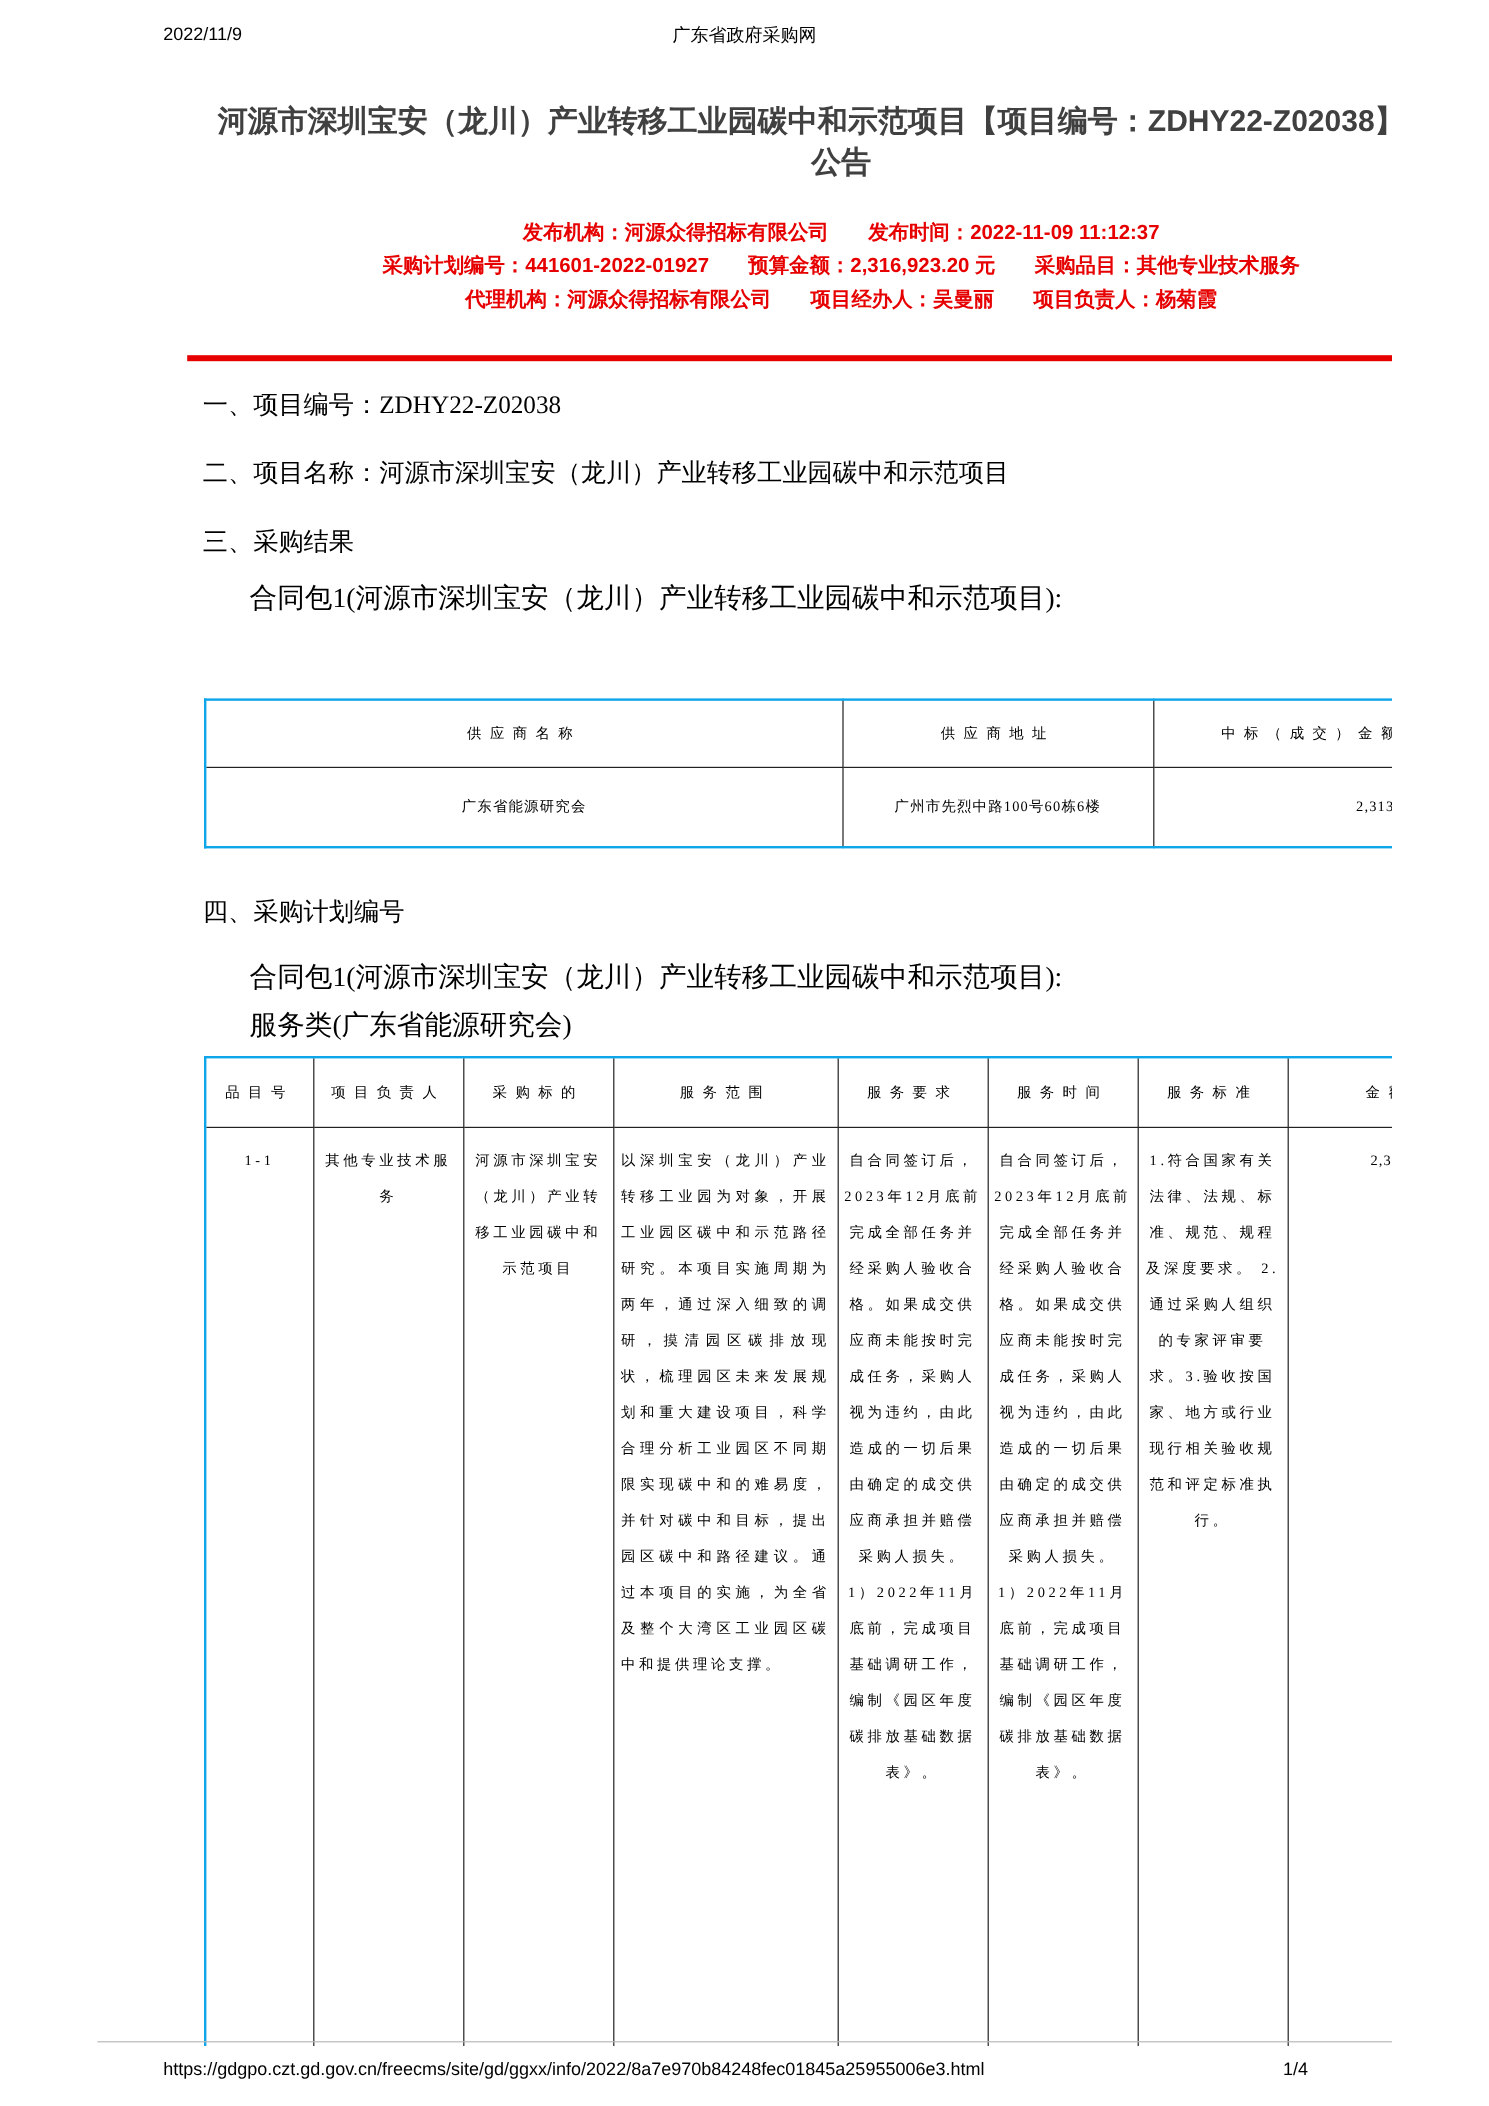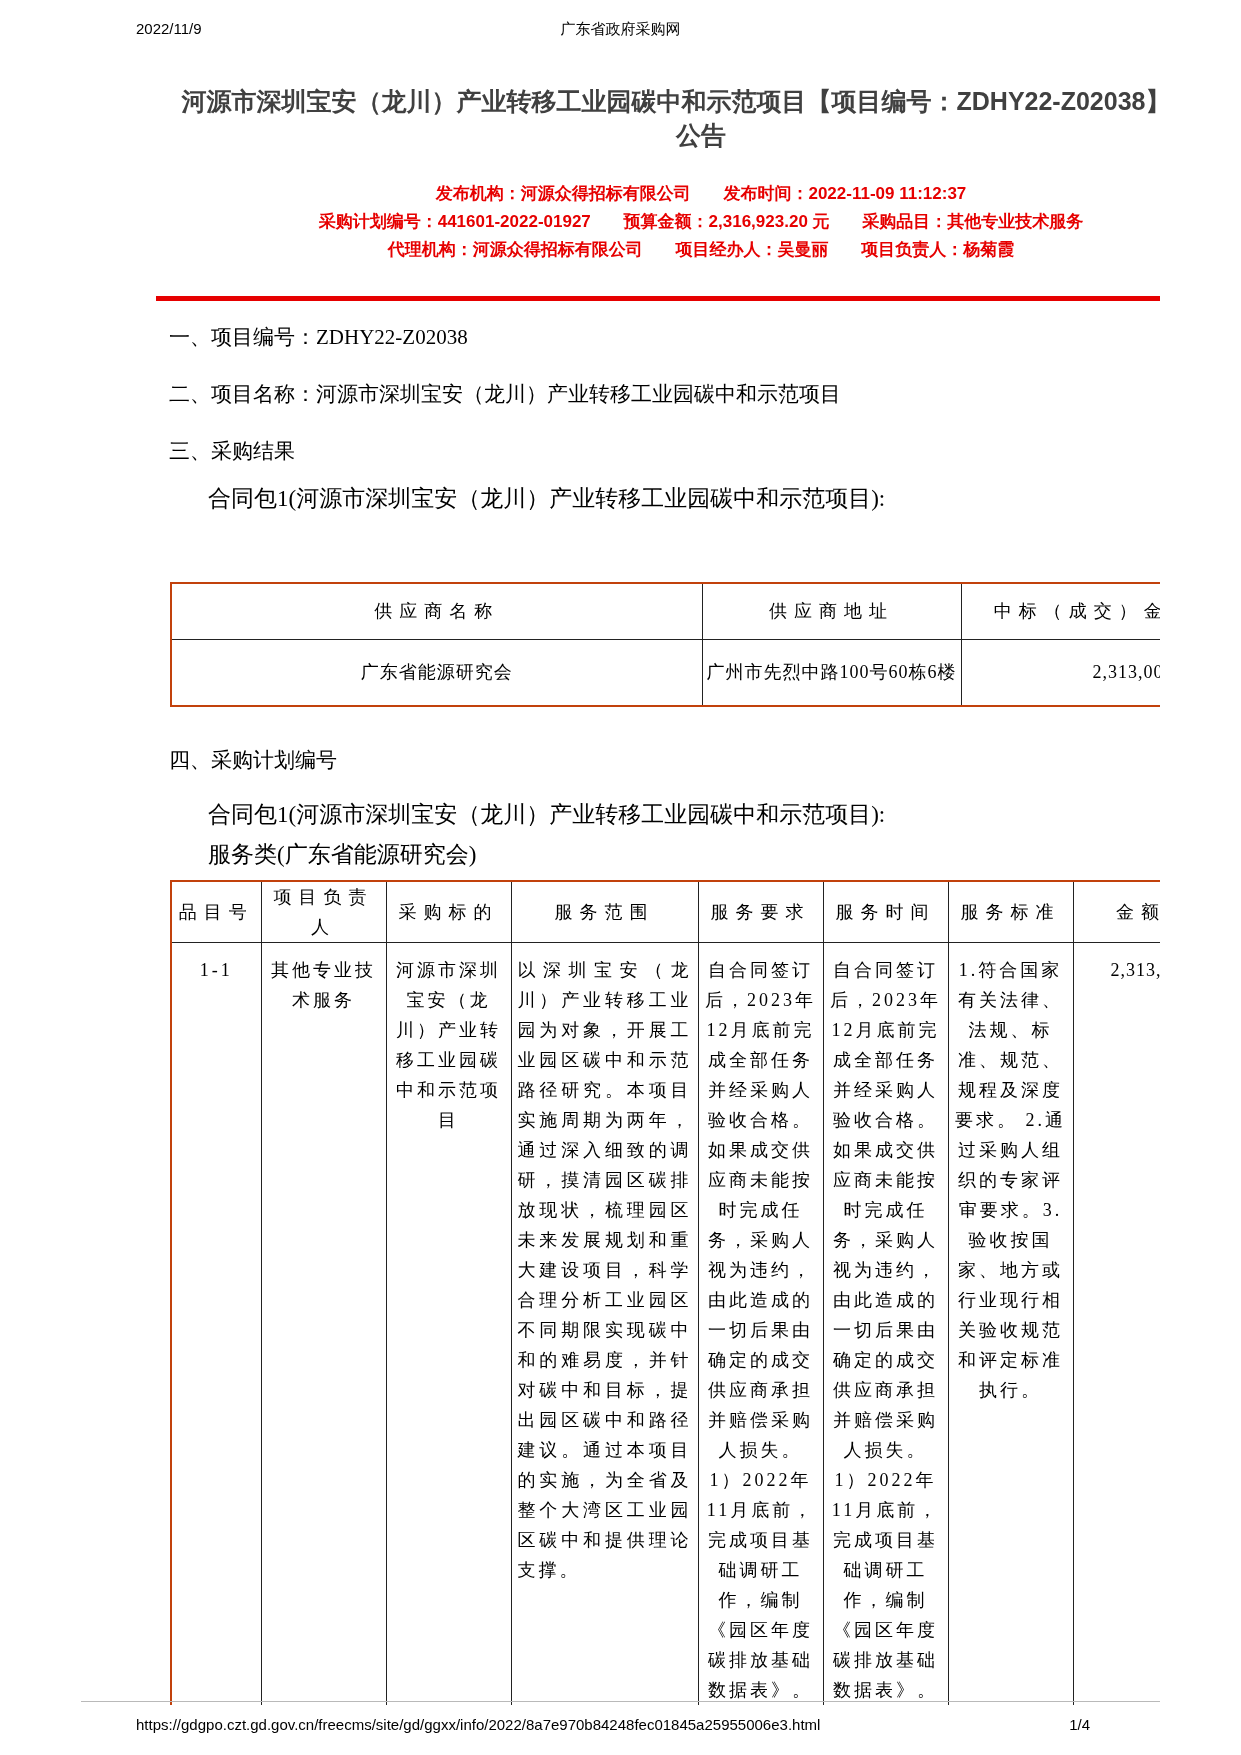--- a/index.html
+++ b/index.html
@@ -28,21 +28,21 @@
   .meta .pair { display:inline-block; margin:0 14px; }
   .red-rule { margin-top:32px; height:5px; background:#e60000; width:100%; }
   .section { margin-left:13px; font-size:21px; line-height:30px; margin-top:27px; }
   .section.first { margin-top:21px; }
   .indent-line { margin-left:52px; font-size:23px; line-height:30px; }
   .pkg1 { margin-top:18px; }
   .pkg2 { margin-top:25px; }
   .cat  { margin-top:10px; }
   
   table { border-collapse:collapse; table-layout:fixed; }
-  .tbl { border:2px solid #c2410c; margin-left:14px; font-size:18px; }
+  .tbl { border:2px solid #0ea5e9; margin-left:14px; font-size:12px; }
   .tbl th, .tbl td { border:1px solid #222; }
   .tbl th { font-weight:normal; letter-spacing:7px; text-align:center; vertical-align:middle; }
   
   .t-result { width:1056px; letter-spacing:1px; }
   .t-result th { height:56px; }
   .t-result td { height:67px; vertical-align:middle; text-align:center; line-height:28px; }
   .t-result td.amount, .t-result th.amount { text-align:right; padding-right:8px; }
   
   .tbl-clip { margin-top:10px; height:825px; overflow:hidden; position:relative; }
   .t-items { width:1055px; letter-spacing:3px; line-height:30px; }

